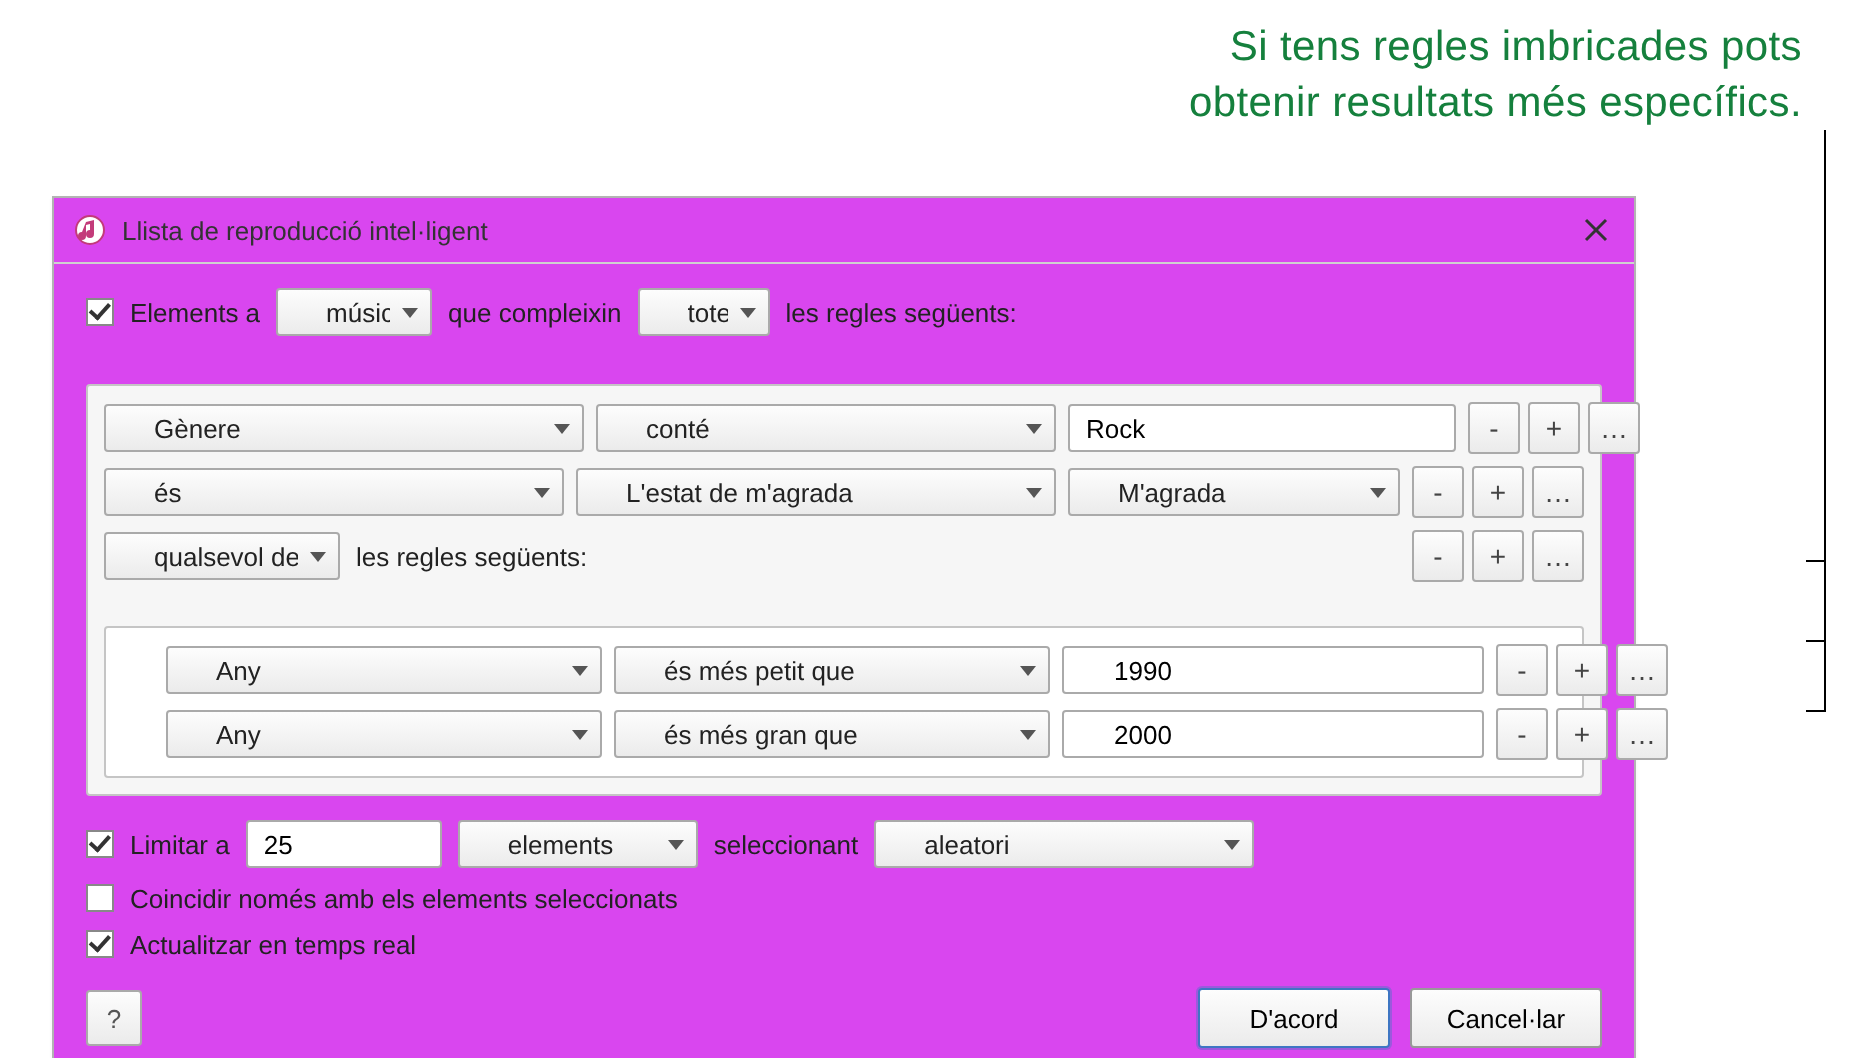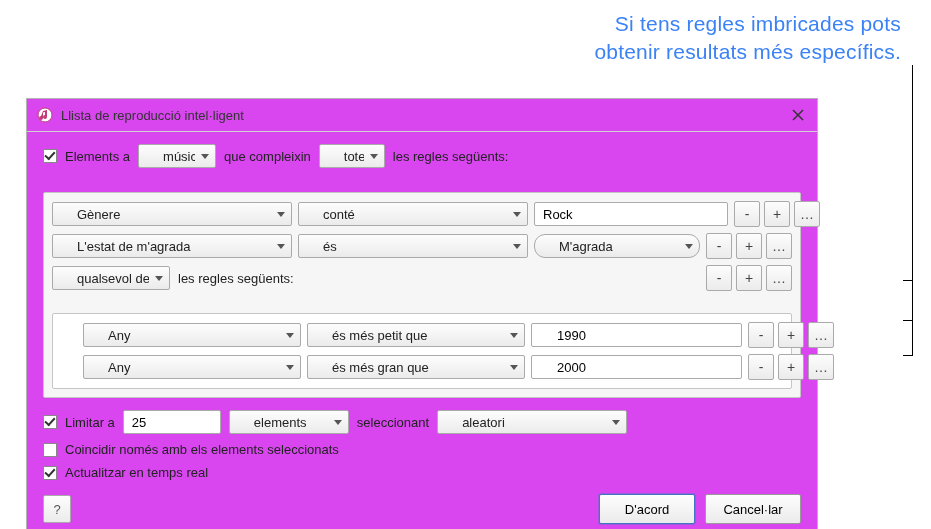--- a/index.html
+++ b/index.html
@@ -11,21 +11,21 @@
       width: 931px;
       height: 529px;
       position: relative;
     }
     .callout {
       position: absolute;
       top: 10px;
       right: 30px;
       text-align: right;
       font-size: 21px;
-      color: #3b82f6;
+      color: #15803d;
       line-height: 1.35;
       letter-spacing: 0.2px;
     }
     .callout-line {
       position: absolute;
       background: #000;
     }
     .dialog {
       position: absolute;
       top: 98px;
@@ -131,21 +131,21 @@
     .rule-row {
       display: flex;
       align-items: center;
       gap: 6px;
       margin-bottom: 6px;
     }
     .rule-row:last-child { margin-bottom: 0; }
     .rule-row .field-sel { width: 240px; }
     .rule-row .op-sel { width: 230px; }
     .rule-row .val-input { width: 288px; }
-    .rule-row .val-sel { width: 288px; border-radius: 11px; }
+    .rule-row .val-sel { width: 288px; }
     .rule-buttons {
       display: flex;
       gap: 4px;
       margin-left: auto;
     }
     .icon-btn {
       width: 26px;
       height: 26px;
       background: linear-gradient(#fdfdfd,#ebebeb);
       border: 1px solid #aaa;
@@ -168,21 +168,21 @@
       border: 1px solid #c5c5c5;
       background: #fff;
       padding: 8px;
       border-radius: 2px;
     }
     .nested-rules .rule-row .field-sel { width: 218px; margin-left: 22px; }
     .nested-rules .rule-row .op-sel { width: 218px; }
     .nested-rules .rule-row .val-input { width: 290px; padding-left: 25px; }
     .limit-row { display:flex; align-items:center; gap:8px; margin-bottom:8px; }
     .limit-input { width: 98px; }
-    .checkbox-row { display:flex; align-items:center; gap:8px; margin-bottom:8px; }
+    .checkbox-row { display:flex; align-items:flex-start; gap:8px; margin-bottom:8px; }
     .footer {
       display: flex;
       align-items: center;
       margin-top: 14px;
     }
     .help-btn {
       width: 28px;
       height: 28px;
       background: linear-gradient(#fdfdfd,#ebebeb);
       border: 1px solid #aaa;
@@ -266,22 +266,22 @@
           <div class="icon-btn">
               <span>+</span>
             </div>
           <div class="icon-btn">
               <span>…</span>
             </div>
         </div>
       </div>
 
       <div class="rule-row">
+        <span class="select-wrap"><select class="select op-sel"><option>és</option></select></span>
         <span class="select-wrap"><select class="select field-sel"><option>L'estat de m'agrada</option></select></span>
-        <span class="select-wrap"><select class="select op-sel"><option>és</option></select></span>
         <span class="select-wrap" style="width:288px;"><select class="select val-sel" style="width:100%"><option>M'agrada</option></select></span>
         <div class="rule-buttons">
           <div class="icon-btn">
               <span>-</span>
             </div>
           <div class="icon-btn">
               <span>+</span>
             </div>
           <div class="icon-btn">
               <span>…</span>

